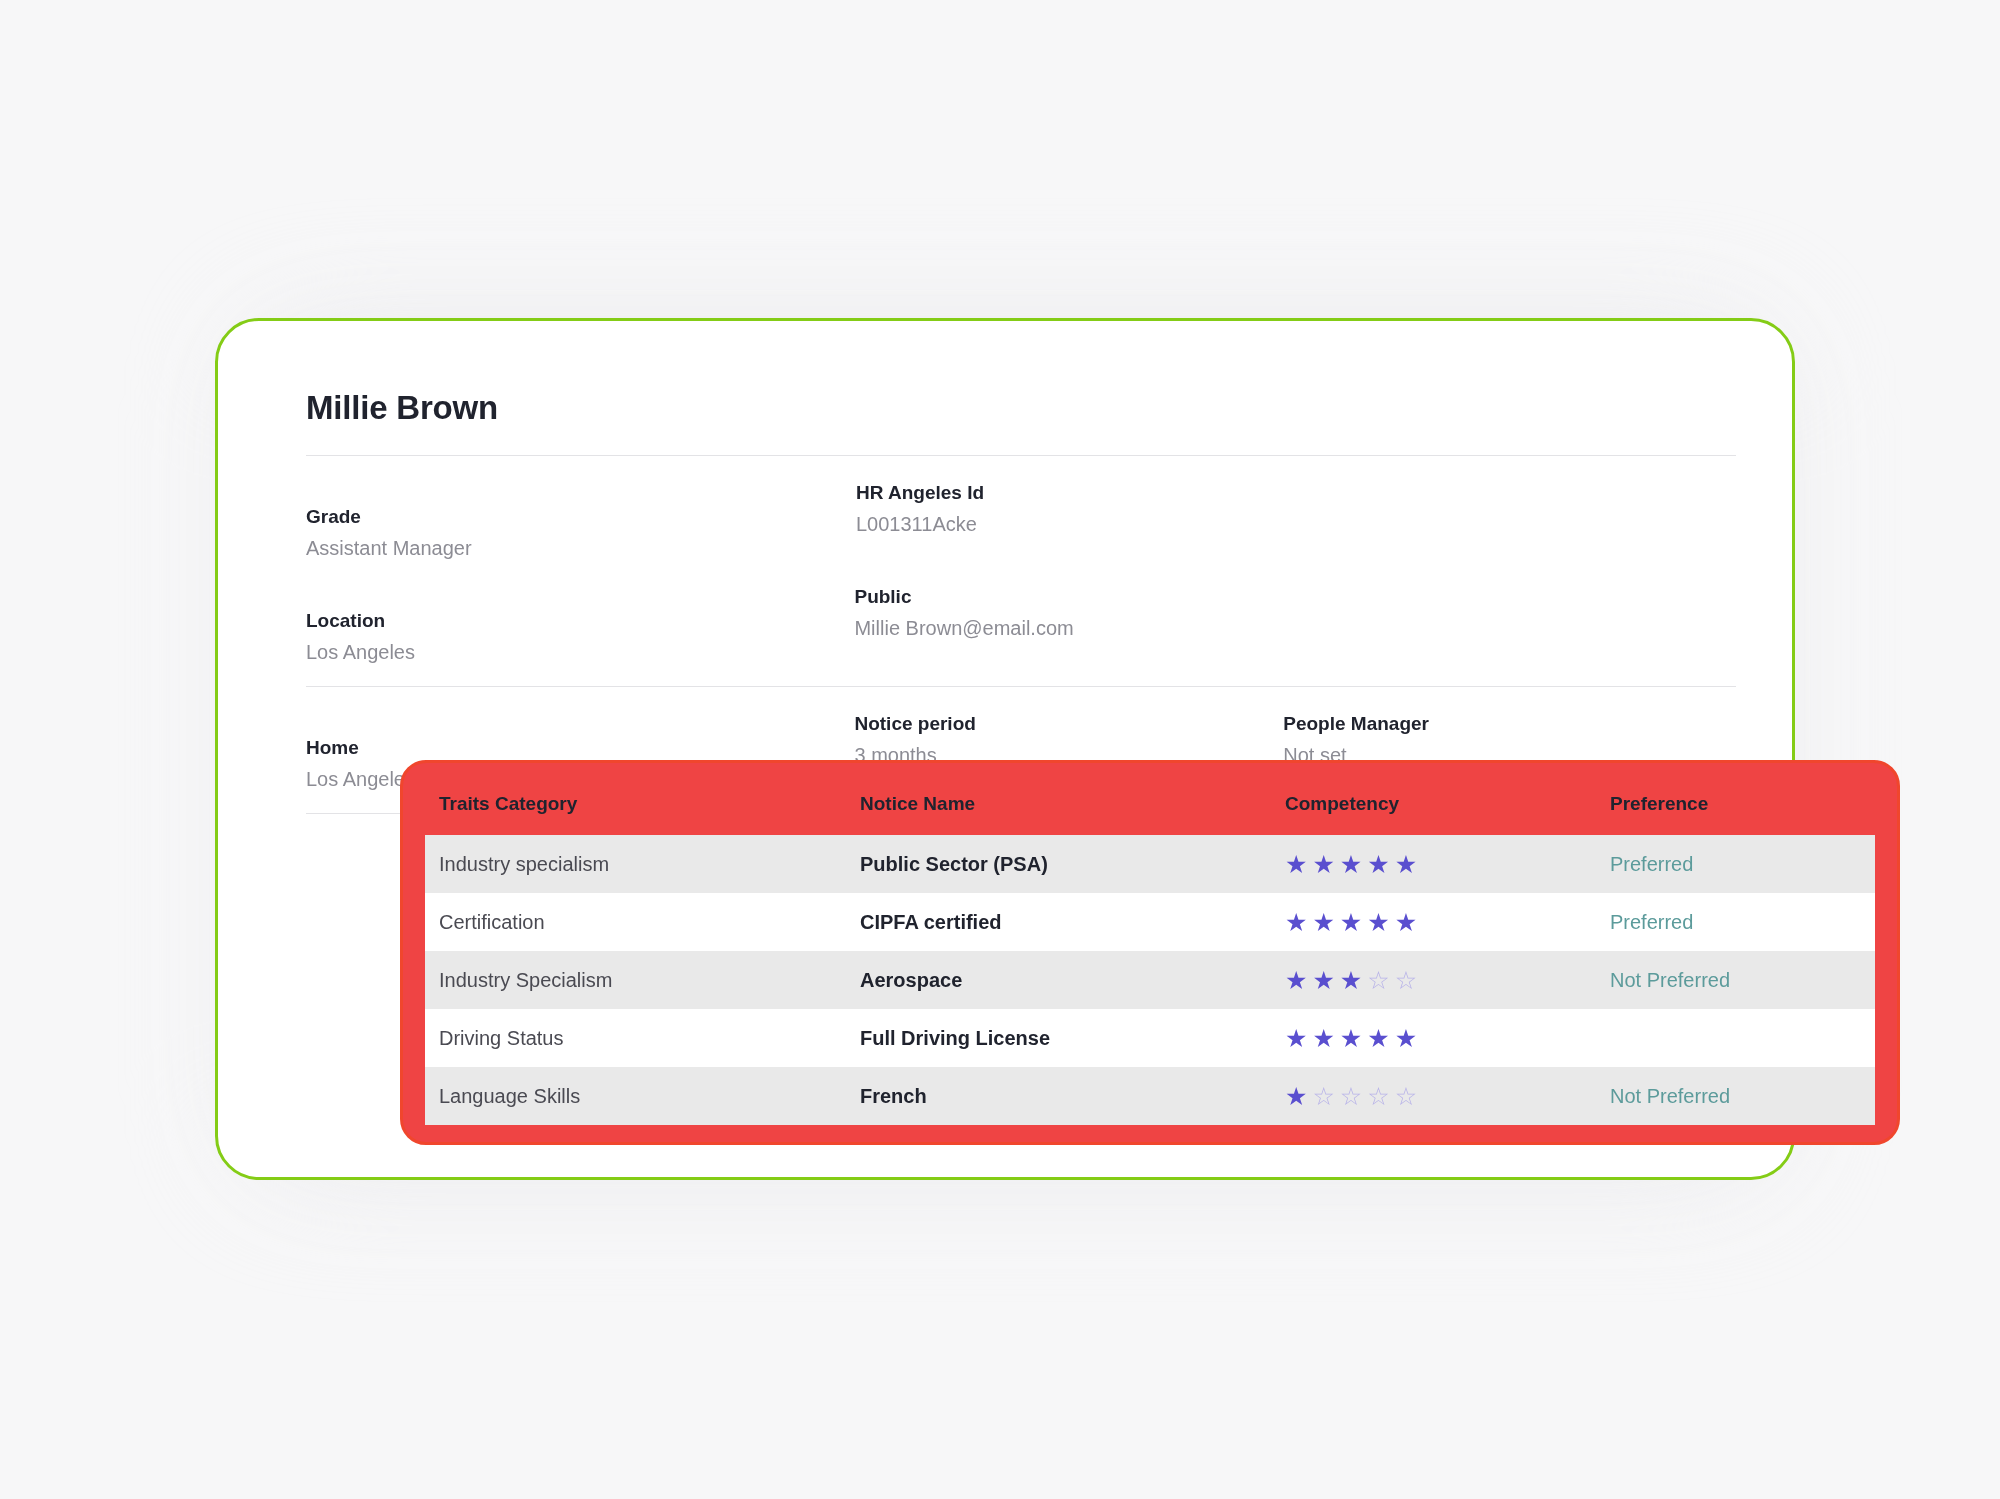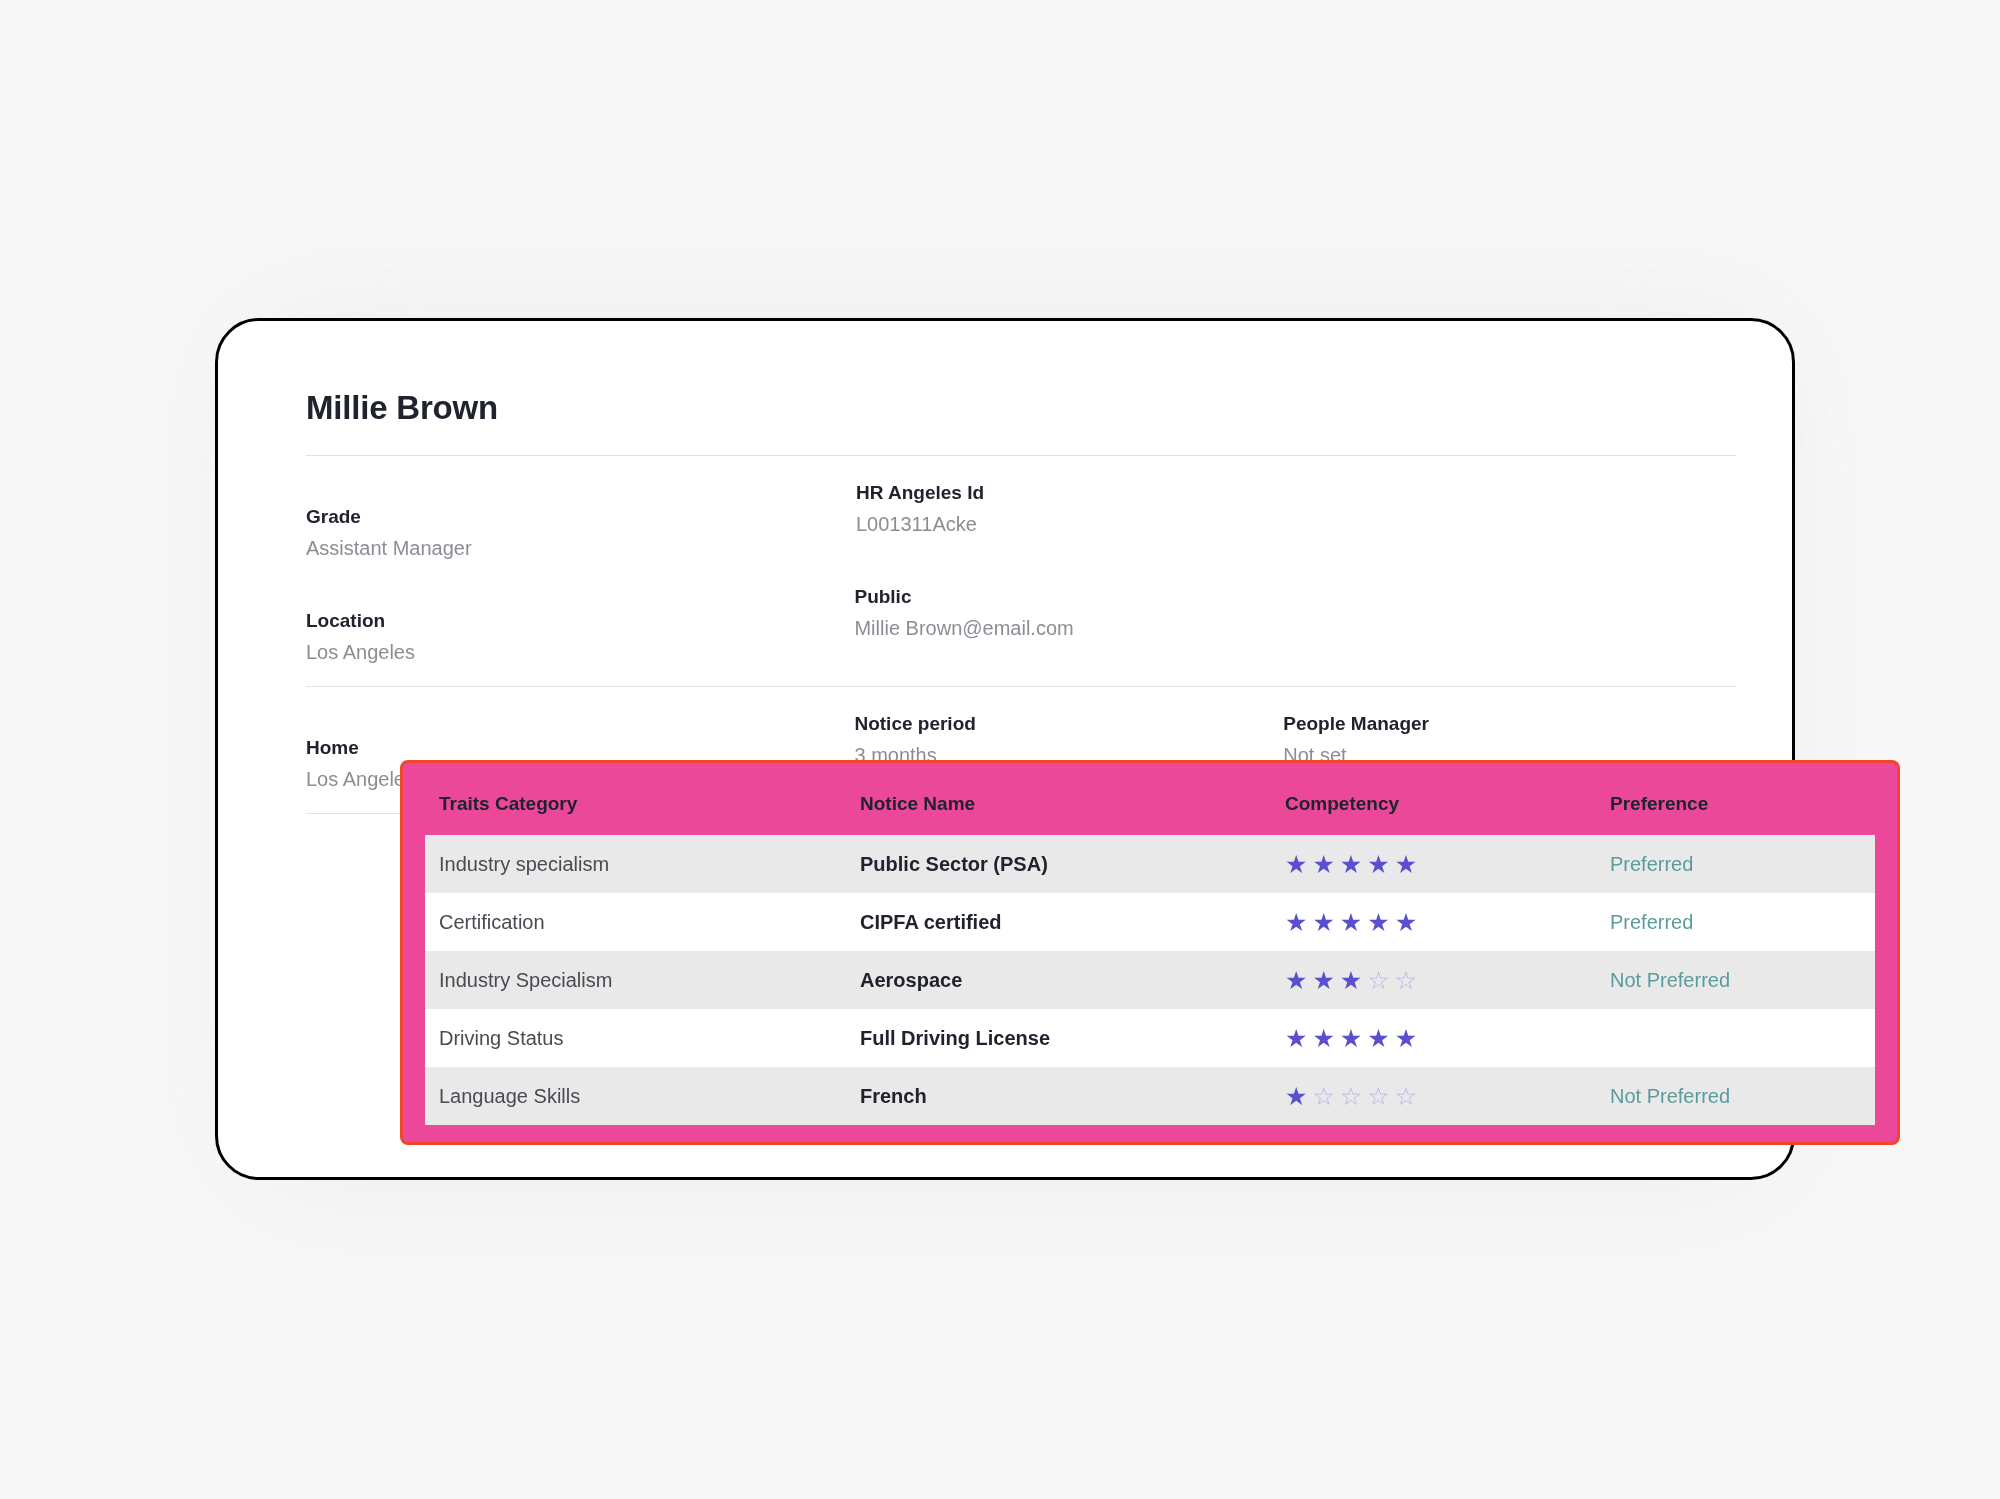--- a/index.html
+++ b/index.html
@@ -30,21 +30,21 @@
   }
 
   
   .profile-card {
     position: absolute;
     left: 215px;
     top: 318px;
     width: 1580px;
     height: 862px;
     background: #ffffff;
-    border: 3px solid #000000;
+    border: 3px solid #84cc16;
     border-radius: 44px;
     box-sizing: border-box;
   }
 
   .card-inner {
     position: absolute;
     left: 88px;
     top: 68px;
     right: 60px;
   }
@@ -93,23 +93,23 @@
     white-space: nowrap;
   }
 
   
   .traits-panel {
     position: absolute;
     left: 400px;
     top: 760px;
     width: 1500px;
     height: 385px;
-    background: #ec4899;
+    background: #ef4444;
     border: 3px solid #f0462d;
-    border-radius: 8px;
+    border-radius: 26px;
     box-sizing: border-box;
     z-index: 5;
   }
 
   .traits-table {
     position: absolute;
     left: 22px;
     top: 16px;
     width: 1450px;
     border-collapse: collapse;

